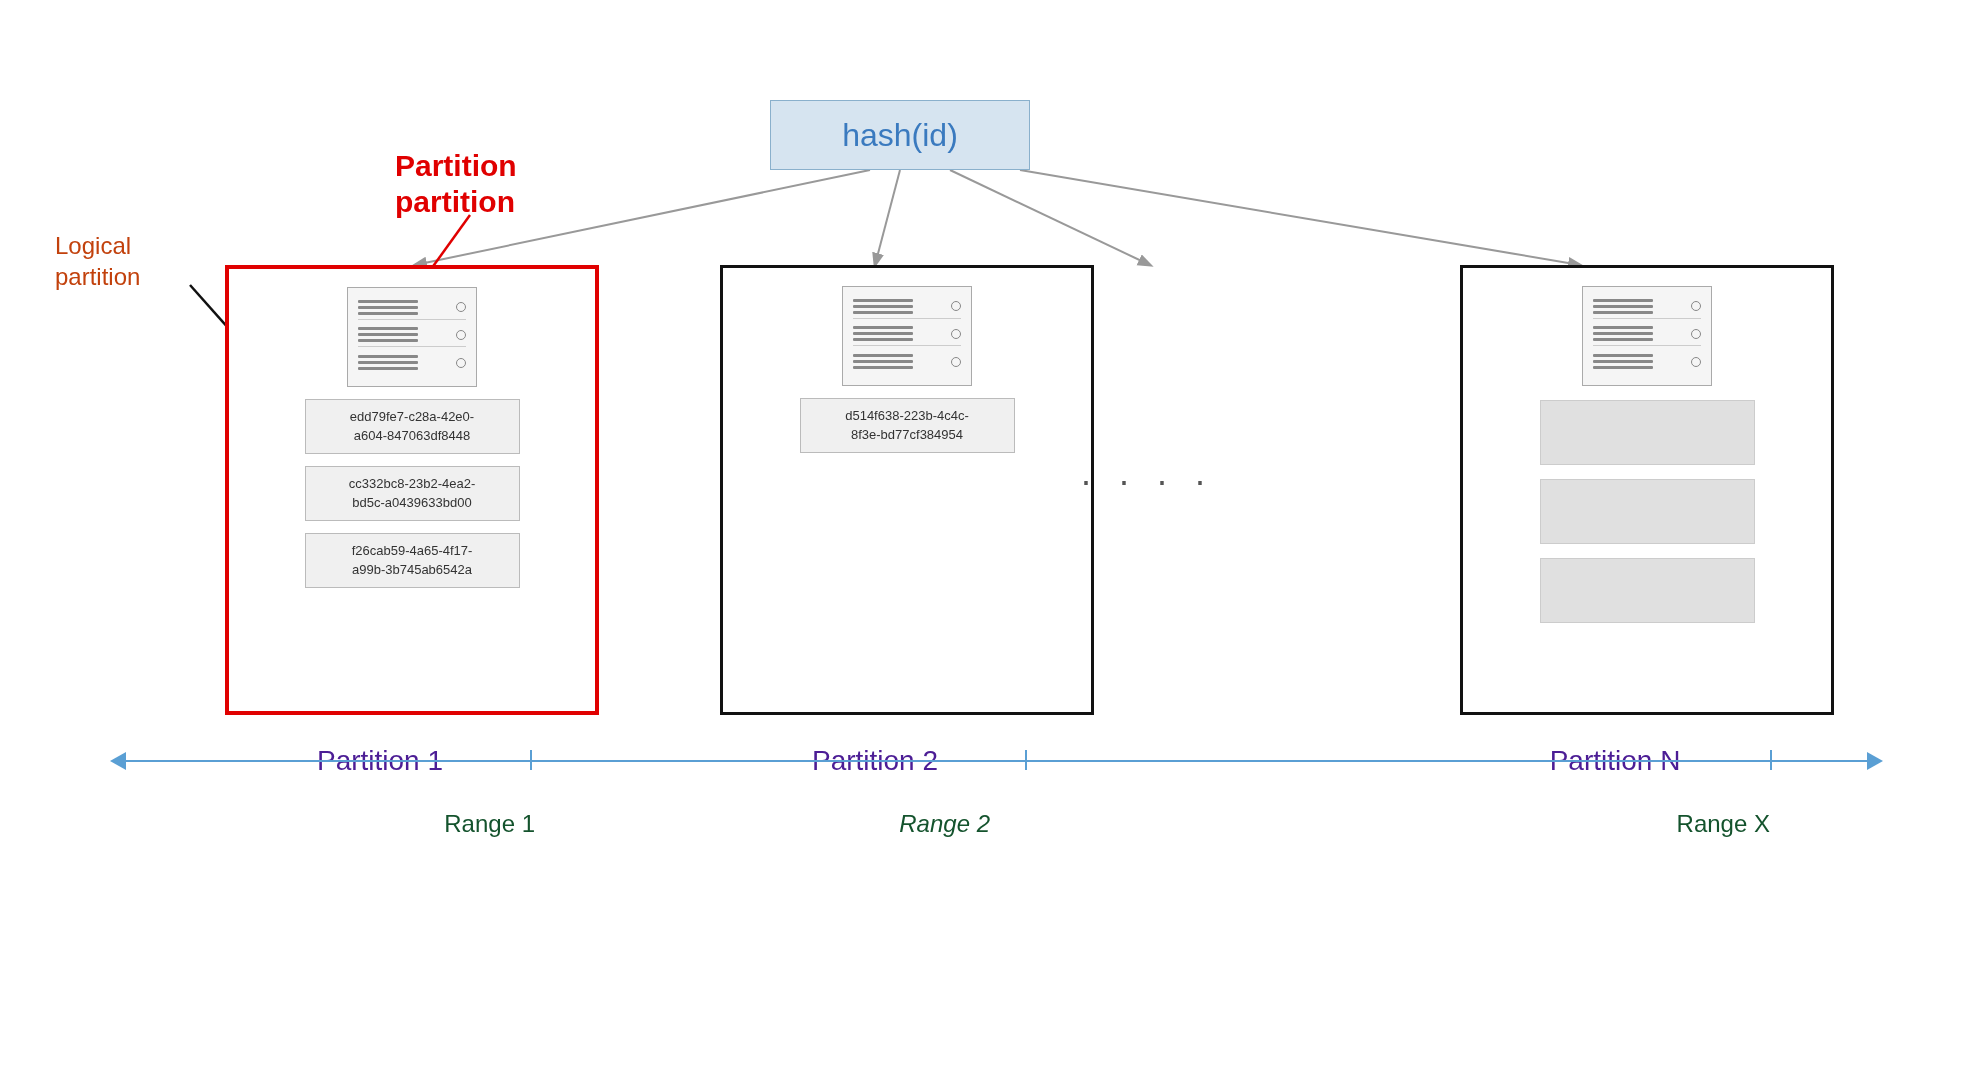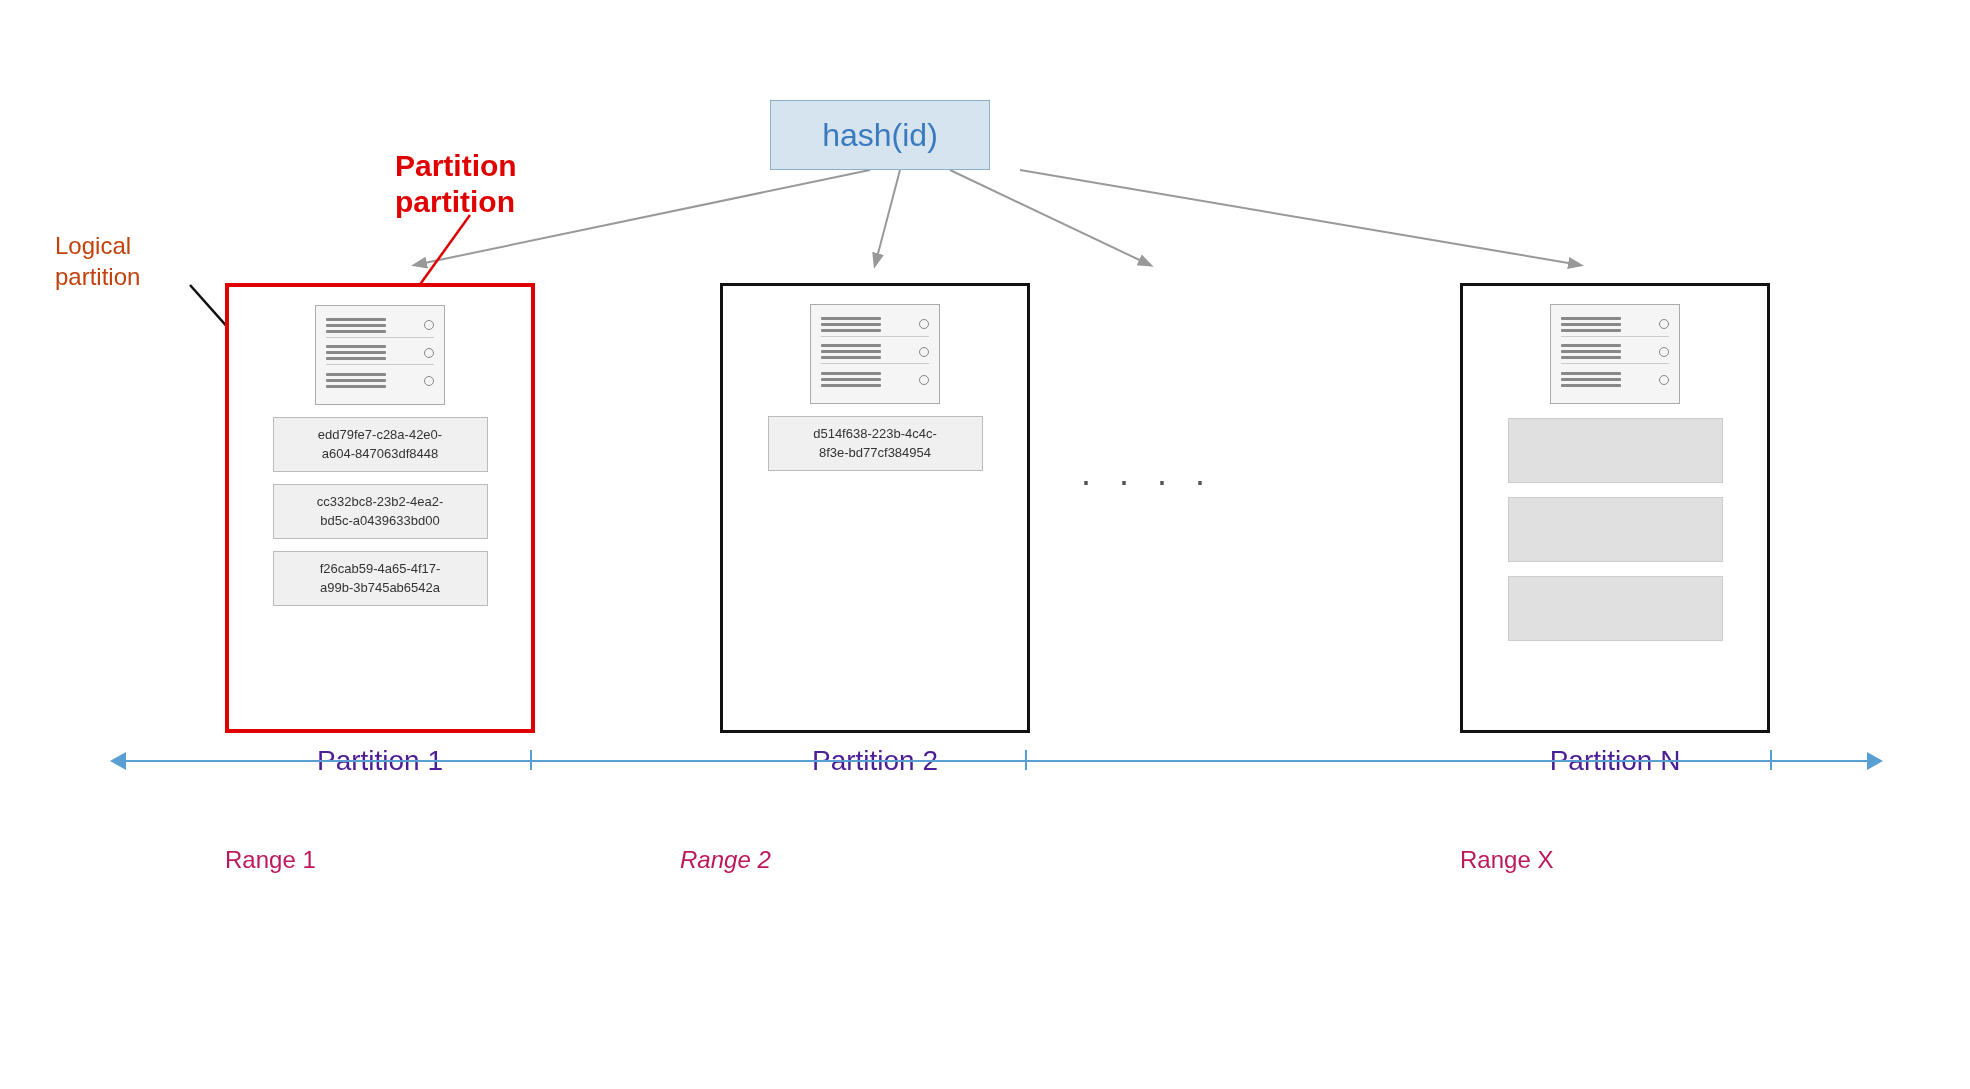--- a/index.html
+++ b/index.html
@@ -16,21 +16,21 @@
       position: relative;
       width: 1970px;
       height: 1089px;
     }
 
     
     .hash-box {
       position: absolute;
       top: 100px;
       left: 770px;
-      width: 220px;
+      width: 260px;
       height: 70px;
       background: #d6e4f0;
       border: 1.5px solid #8ab0cc;
       display: flex;
       align-items: center;
       justify-content: center;
     }
     .hash-box span {
       font-size: 32px;
       color: #3a7abf;
@@ -66,22 +66,22 @@
       left: 55px;
       font-size: 24px;
       font-weight: 400;
       color: #c2410c;
       line-height: 1.3;
     }
 
     
     .partition-box {
       position: absolute;
-      top: 283px;
-      width: 310px;
+      top: 265px;
+      width: 374px;
       height: 450px;
       border: 3px solid #111;
       background: #fff;
     }
     .partition-box.red-border {
       border: 4px solid #e00000;
     }
 
     
     .partition1 { left: 225px; }
@@ -164,24 +164,23 @@
       text-align: center;
       width: 310px;
     }
 
     
     .range-label {
       position: absolute;
       top: 810px;
       font-size: 24px;
       font-weight: 400;
-      color: #be185d;
-      text-align: left;
+      color: #14532d;
+      text-align: right;
       width: 310px;
-      margin-top: 36px;
     }
 
     
     .axis-line {
       position: absolute;
       top: 760px;
       left: 120px;
       width: 1750px;
       height: 0;
       border-top: 2px solid #5a9fd4;

